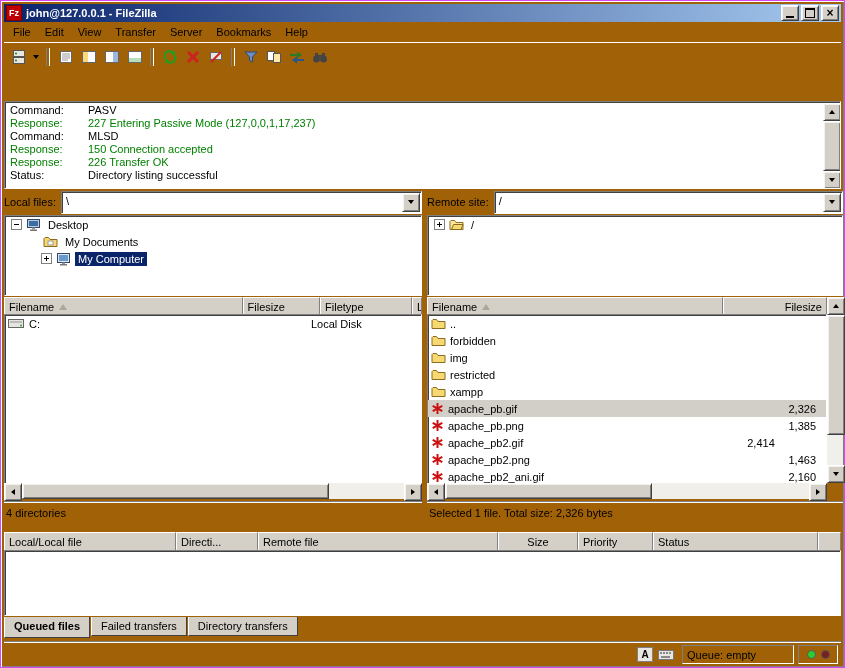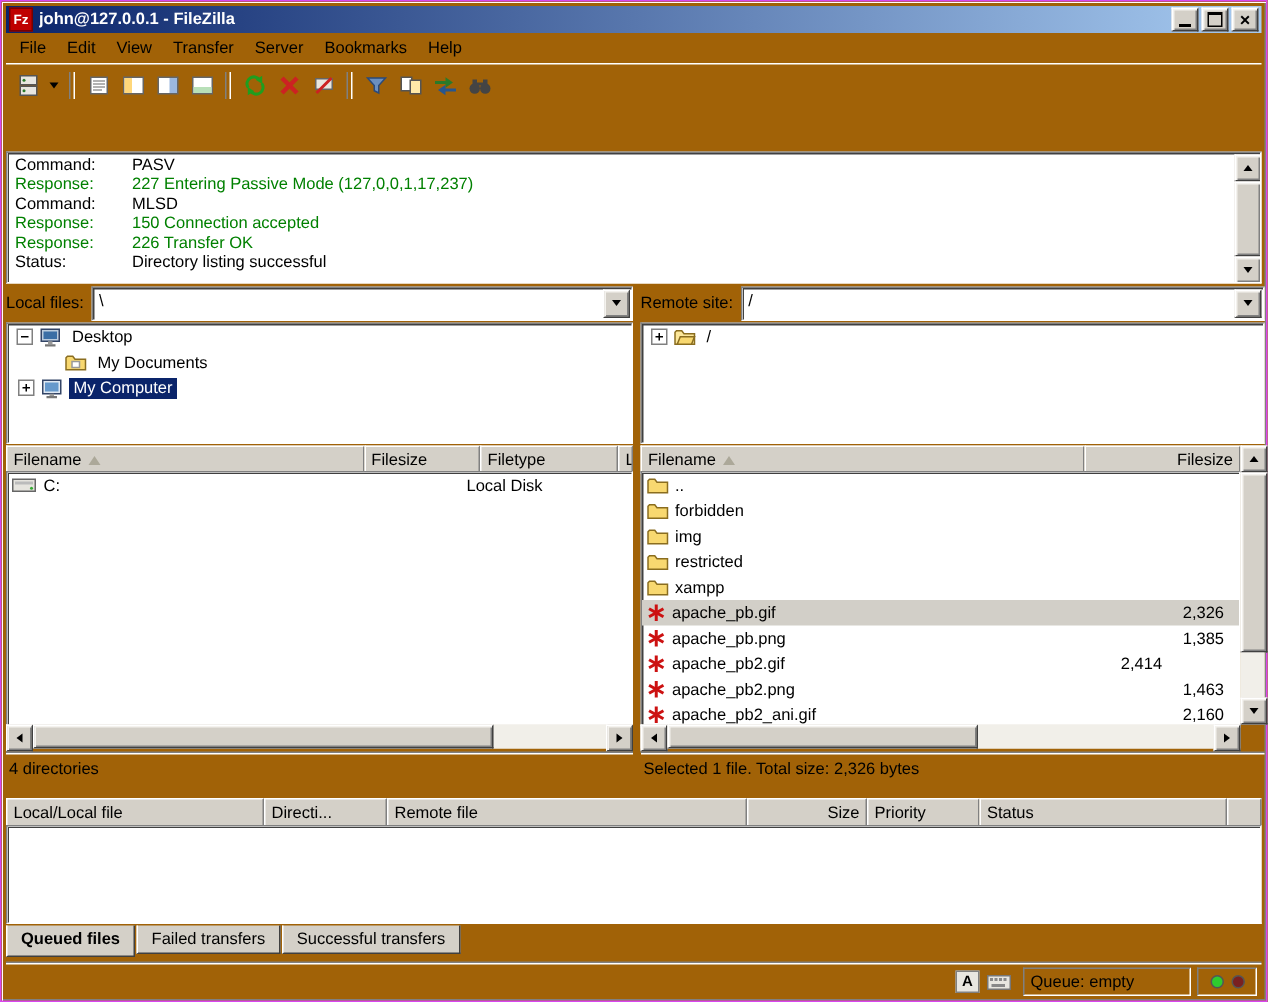--- a/index.html
+++ b/index.html
@@ -264,21 +264,21 @@
           </svg>
         <span class="tlabel">Desktop</span>
       </div>
       <div class="trow" style="padding-left:38px">
         <svg class="ticon" width="15" height="13">
             <path d="M1 3.5 L1 11.5 L14 11.5 L14 4.5 L7 4.5 L5.5 2.5 L2 2.5 Z" fill="#f8d870" stroke="#8a6d1f"></path>
             <rect x="5" y="6" width="5" height="4" fill="#fff" stroke="#999"></rect>
           </svg>
         <span class="tlabel">My Documents</span>
       </div>
-      <div class="trow selected" style="padding-left:7px">
+      <div class="trow selected" style="padding-left:36px">
         <span class="exp plus"></span>
         <svg class="ticon" width="15" height="14">
             <rect x="1.5" y="1.5" width="12" height="9" fill="#dfe8f2" stroke="#346"></rect>
             <rect x="3" y="3" width="9" height="6" fill="#69c"></rect>
             <rect x="6" y="10.5" width="3" height="1.5" fill="#999"></rect>
             <rect x="4" y="12" width="7" height="1.5" fill="#777"></rect>
           </svg>
         <span class="tlabel">My Computer</span>
       </div>
     </div>
@@ -471,37 +471,37 @@
   <div class="qhdr">
     <span class="colhdr" style="width:162px">
         <span>Local/Local file</span>
       </span>
     <span class="colhdr" style="width:72px">
         <span>Directi...</span>
       </span>
     <span class="colhdr" style="width:230px">
         <span>Remote file</span>
       </span>
-    <span class="colhdr" style="width:70px;justify-content:flex-end">
+    <span class="colhdr" style="width:70px;justify-content:center">
         <span>Size</span>
       </span>
     <span class="colhdr" style="width:65px">
         <span>Priority</span>
       </span>
     <span class="colhdr" style="width:155px">
         <span>Status</span>
       </span>
     <span class="colhdr" style="flex:1"></span>
   </div>
   <div class="qbody sunken2"></div>
 
   <div class="tabs">
     <span class="tab active">Queued files</span>
     <span class="tab">Failed transfers</span>
-    <span class="tab">Successful transfers</span>
+    <span class="tab">Directory transfers</span>
   </div>
 
   <div class="statusbar">
     <span class="flexfill"></span>
     <span class="sbicon">
         <span class="ttype">A</span>
       </span>
     <span class="sbicon">
       <svg width="16" height="10">
           <rect x="0.5" y="0.5" width="15" height="9" fill="#e8e6e0" stroke="#777"></rect>

